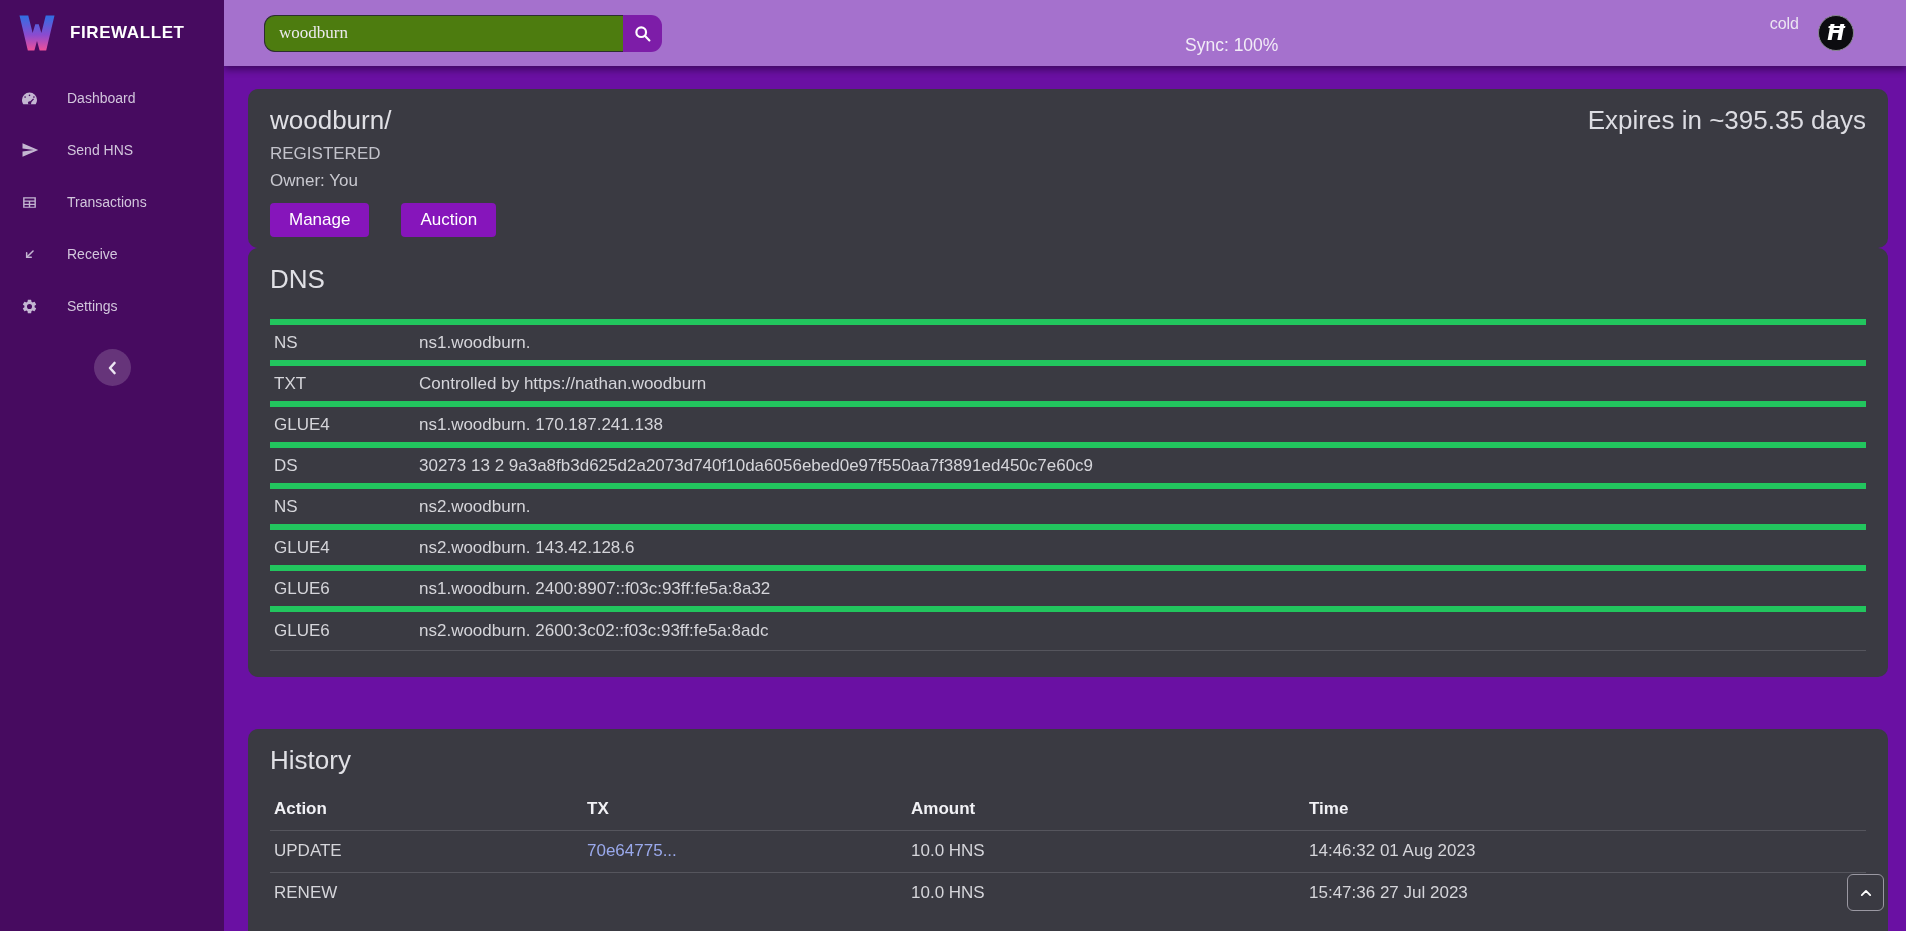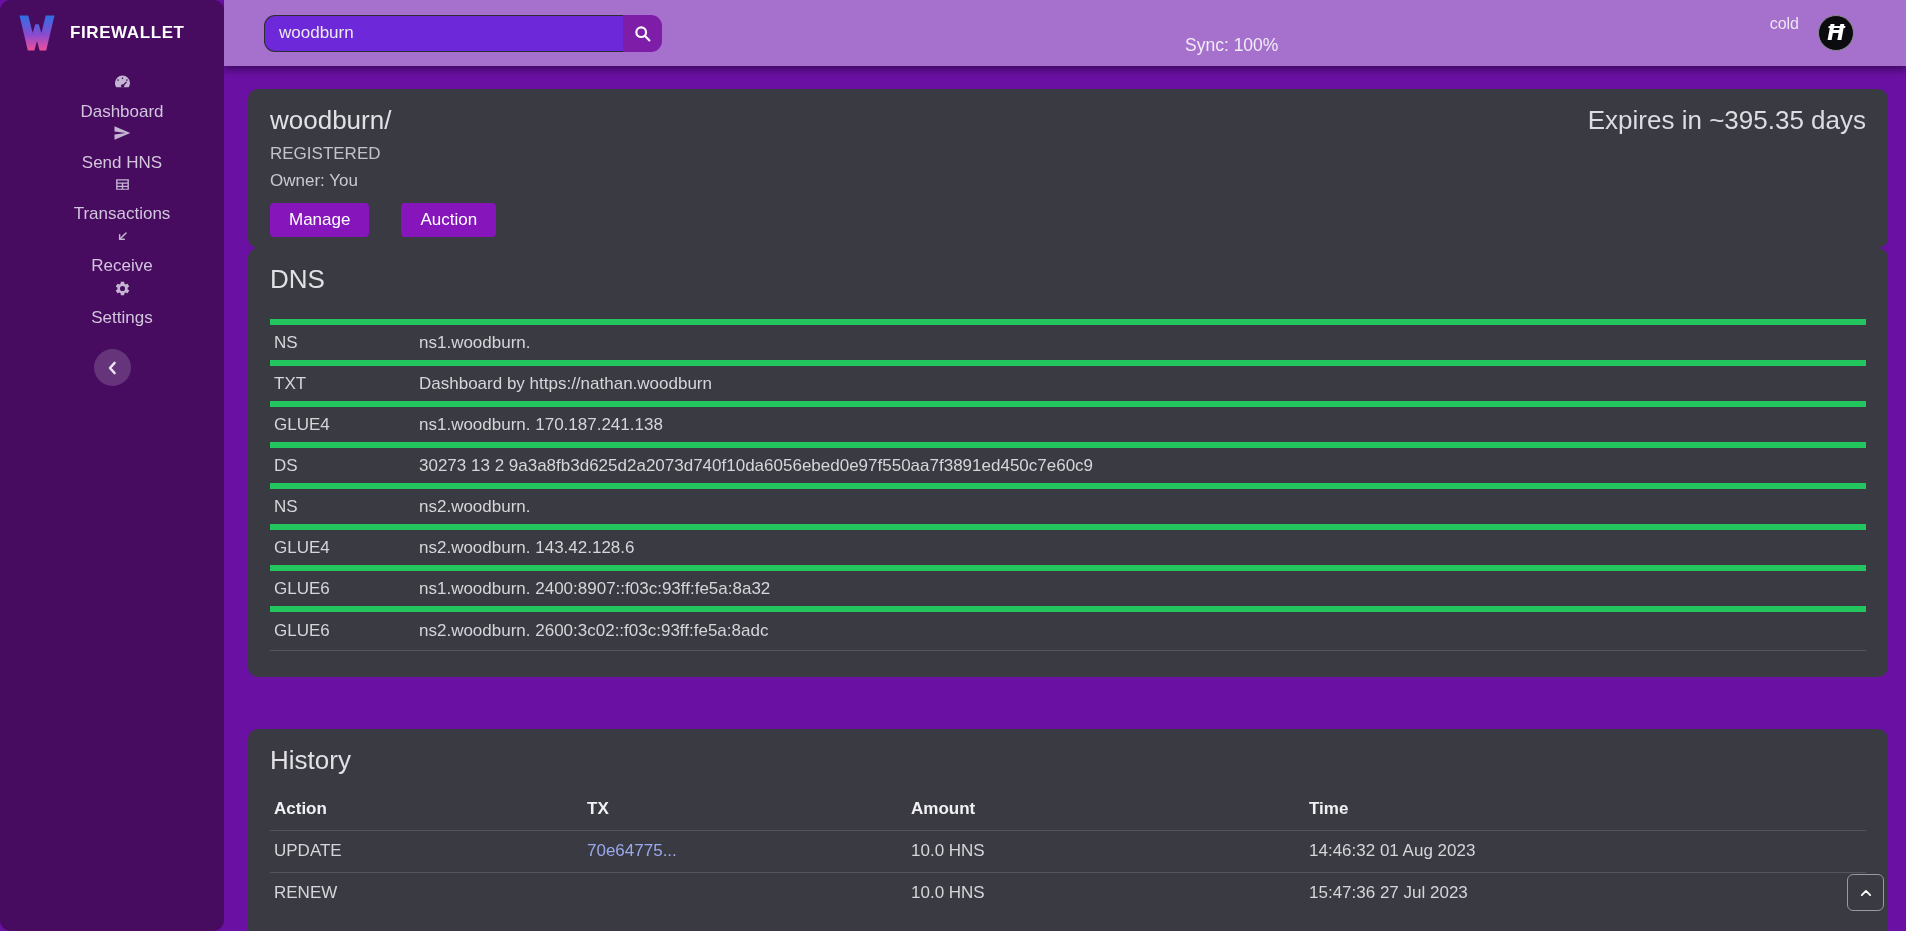--- a/index.html
+++ b/index.html
@@ -12,34 +12,33 @@
   }
   .app { display: flex; width: 1906px; height: 931px; }
 
   
   .sidebar {
     width: 224px; flex-shrink: 0;
     background: #470b60;
     color: #d6cade;
     position: relative;
     z-index: 6;
-    border-radius: 11px;
   }
   .brand {
     height: 66px; display: flex; align-items: center;
     padding: 0 14px 0 16px; gap: 12px;
   }
   .brand-name {
     color: #ffffff; font-size: 17px; font-weight: bold; letter-spacing: .6px;
   }
   .nav { margin-top: 6px; }
   .nav-item {
-    display: flex; align-items: center; gap: 11px;
+    display: flex; align-items: center; gap: 28px;
     height: 52px; padding-left: 20px;
-    font-size: 17px; color: #d2c6dc; cursor: pointer; flex-direction: column;
+    font-size: 14px; color: #d2c6dc; cursor: pointer;
   }
   .nav-icon { width: 19px; display: flex; justify-content: center; color: #c4b6d2; }
   .collapse-btn {
     position: absolute; left: 94px; top: 349px;
     width: 37px; height: 37px; border-radius: 50%;
     background: rgba(255,255,255,0.17);
     display: flex; align-items: center; justify-content: center;
     cursor: pointer; border: none;
   }
 
@@ -49,24 +48,24 @@
   .topbar {
     height: 66px; flex-shrink: 0;
     background: #a571cd;
     display: flex; align-items: center;
     position: relative; z-index: 5;
     box-shadow: 0 4px 7px rgba(15,0,25,0.45);
   }
   .search { margin-left: 40px; display: flex; height: 37px; width: 398px; }
   .search input {
     flex: 1; min-width: 0;
-    background: #6d28d9; border: 1px solid #2c2d31; border-right: none;
+    background: #4d7c0f; border: 1px solid #2c2d31; border-right: none;
     border-radius: 11px 0 0 11px;
     color: #eceaee; font-size: 17px; padding: 0 14px;
-    outline: none; font-family: Liberation Sans, sans-serif;
+    outline: none; font-family: Liberation Serif, serif;
   }
   .search button {
     width: 39px; border: none; cursor: pointer;
     background: #7d1da8; border-radius: 0 11px 11px 0;
     display: flex; align-items: center; justify-content: center; color: #fff;
   }
   .sync {
     position: absolute; left: 961px; top: 12px; height: 66px;
     display: flex; align-items: center;
     color: #f2ecf7; font-size: 17.5px;
@@ -255,21 +254,21 @@
       <div class="card dns-card">
         <h2>DNS</h2>
         <table class="records">
           <tbody>
             <tr>
               <td class="rec-type">NS</td>
               <td>ns1.woodburn.</td>
             </tr>
             <tr>
               <td class="rec-type">TXT</td>
-              <td>Dashboard by https://nathan.woodburn</td>
+              <td>Controlled by https://nathan.woodburn</td>
             </tr>
             <tr>
               <td class="rec-type">GLUE4</td>
               <td>ns1.woodburn. 170.187.241.138</td>
             </tr>
             <tr>
               <td class="rec-type">DS</td>
               <td>30273 13 2 9a3a8fb3d625d2a2073d740f10da6056ebed0e97f550aa7f3891ed450c7e60c9</td>
             </tr>
             <tr>

